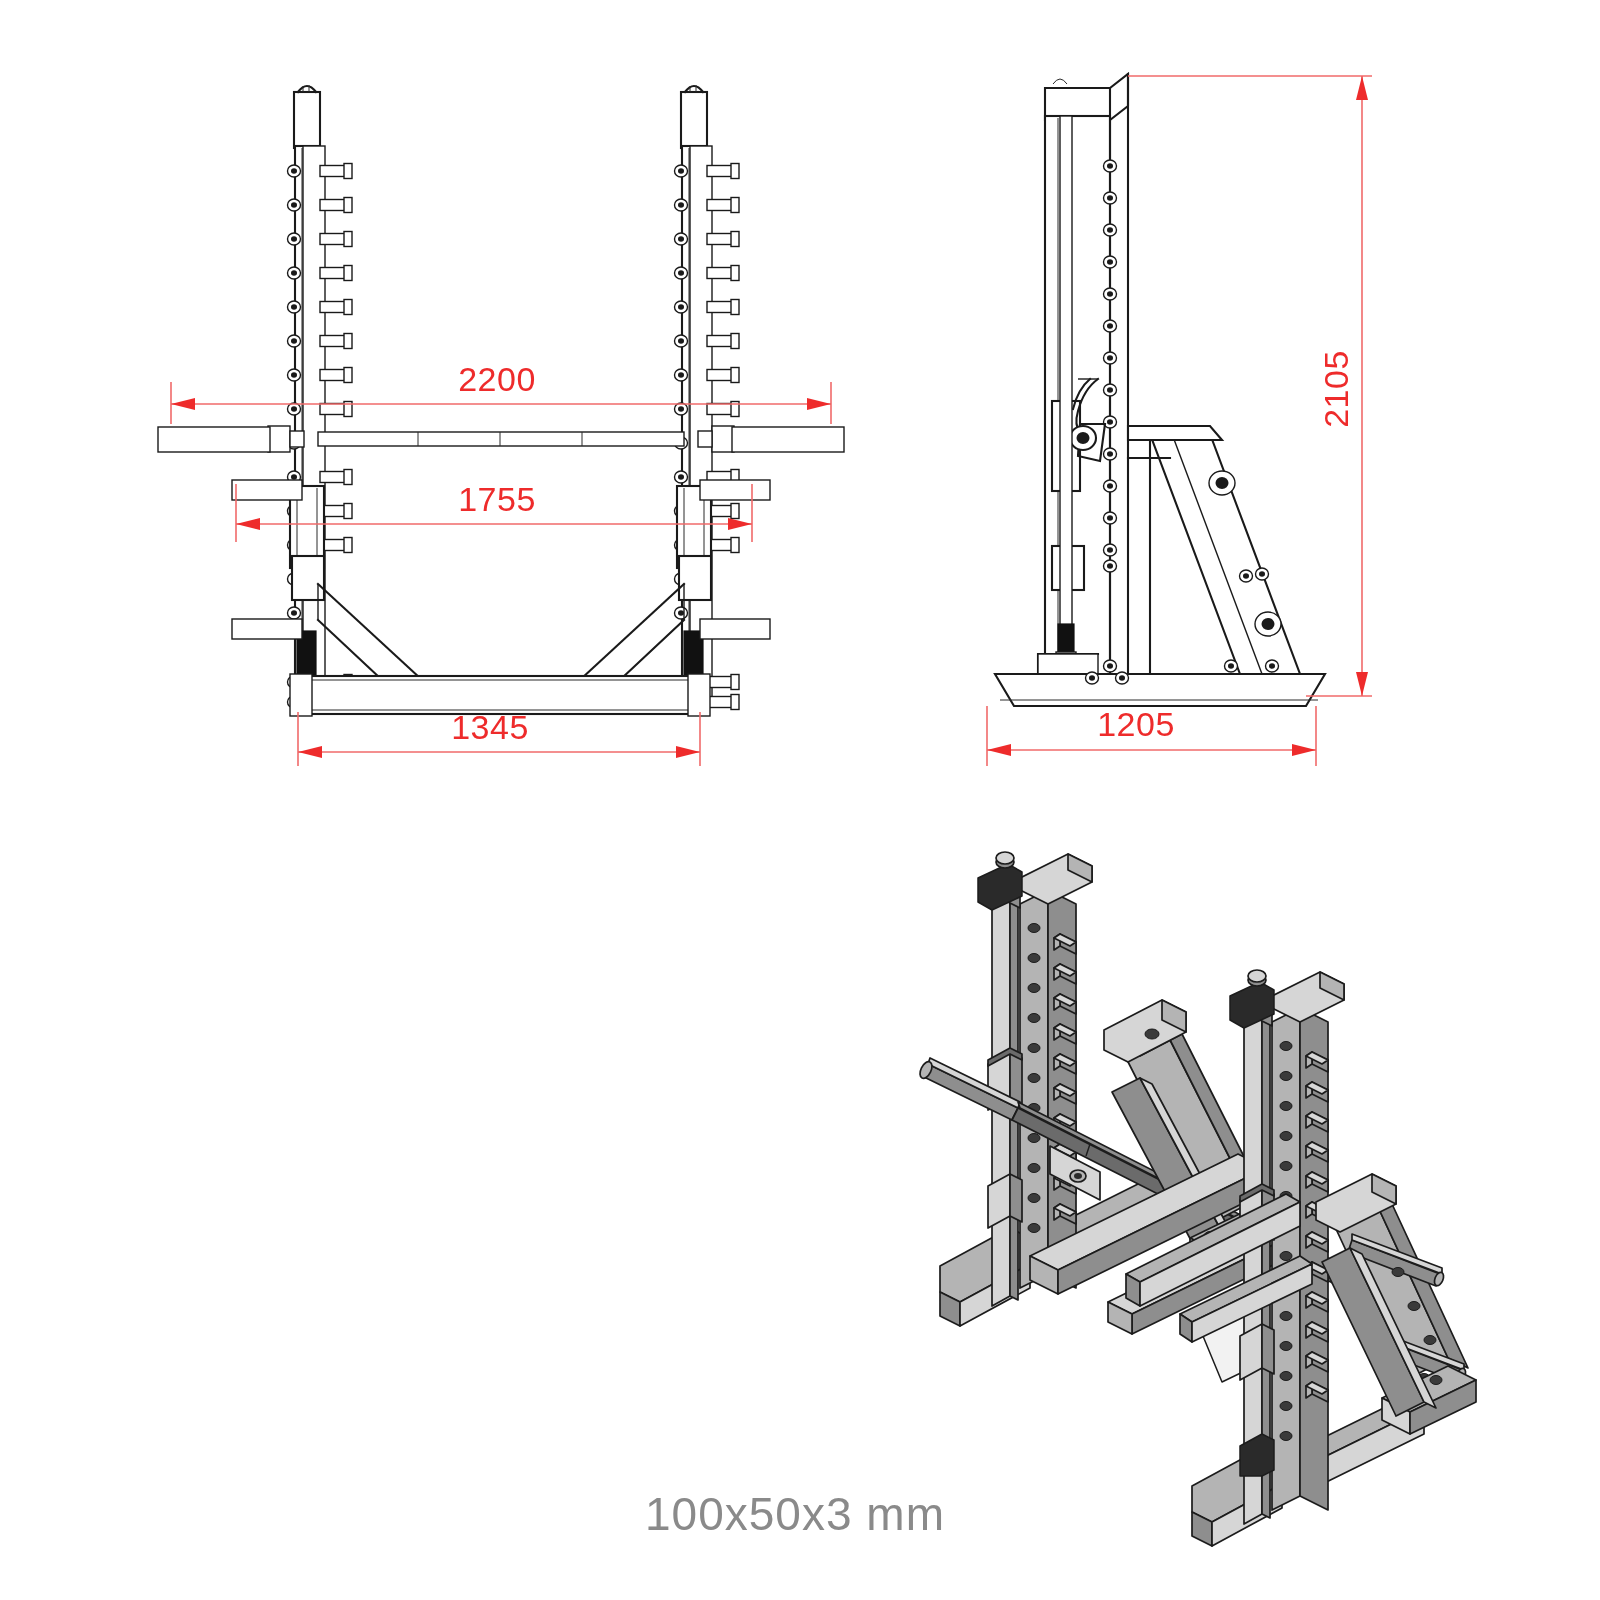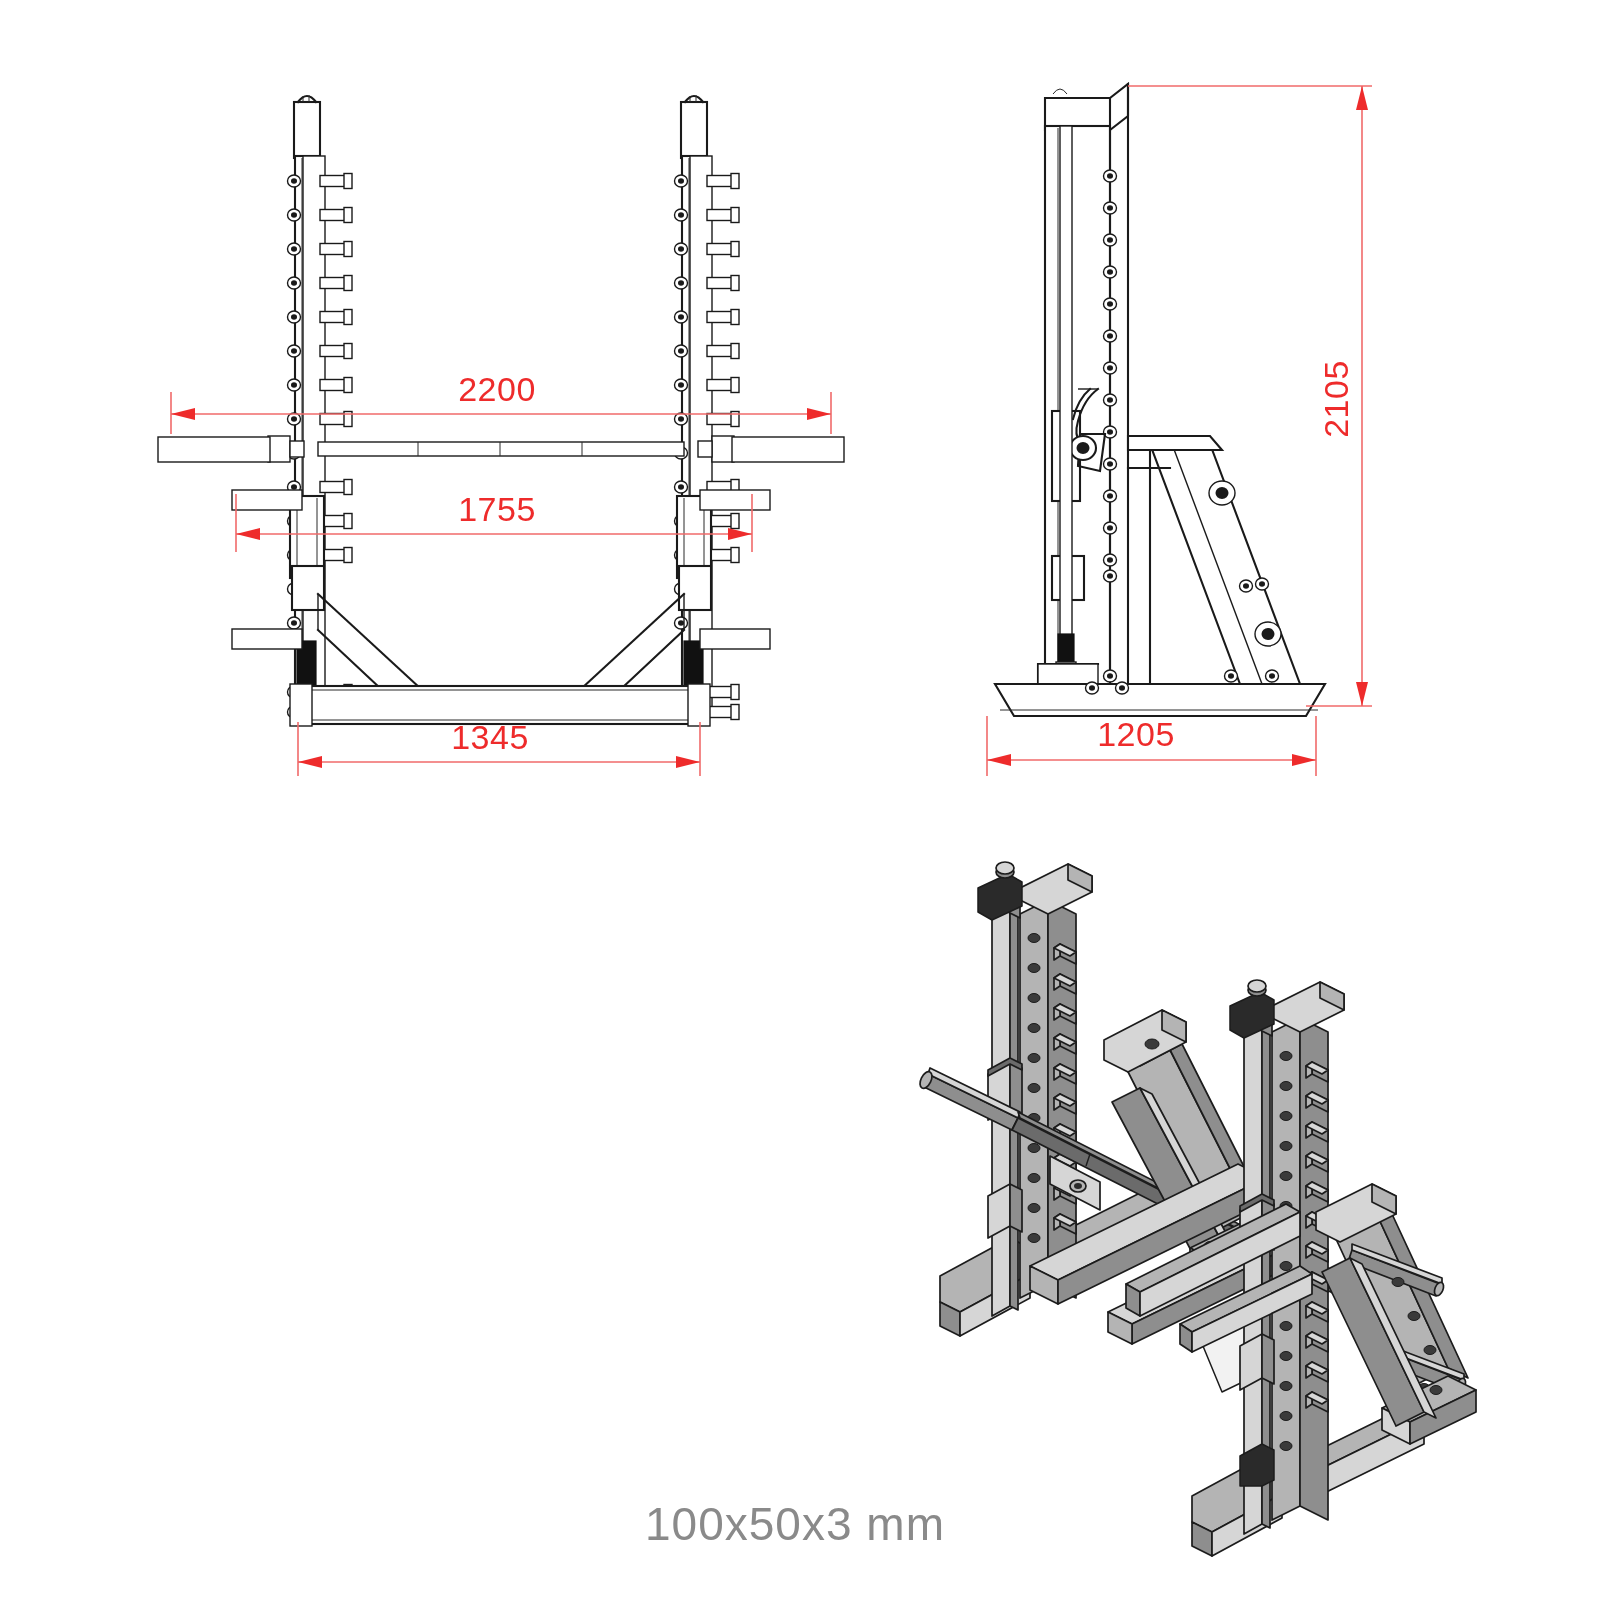--- a/index.html
+++ b/index.html
@@ -9,21 +9,21 @@
   }
   body {
     width: 1600px;
     height: 1600px;
     position: relative;
     overflow: hidden;
     font-family: "Liberation Sans", sans-serif;
   }
   #stage {
     position: absolute;
-    left: 0; top: 16px;
+    left: 0; top: 6px;
     width: 1600px;
     height: 1312px;
   }
   svg.draw {
     position: absolute;
     left: 0; top: 0;
     width: 1600px;
     height: 1600px;
     display: block;
   }

